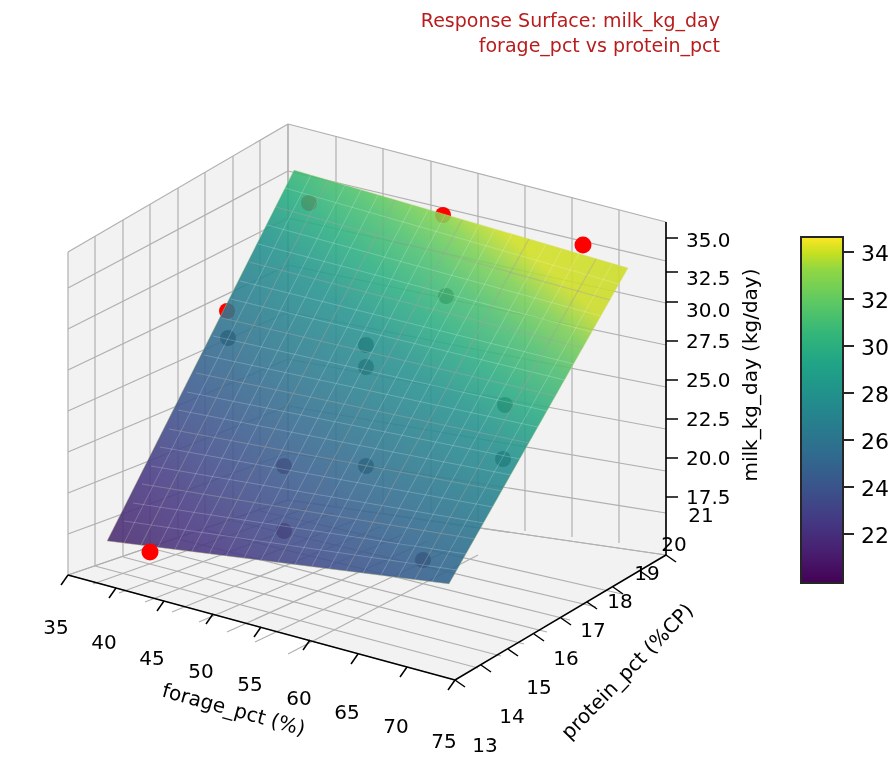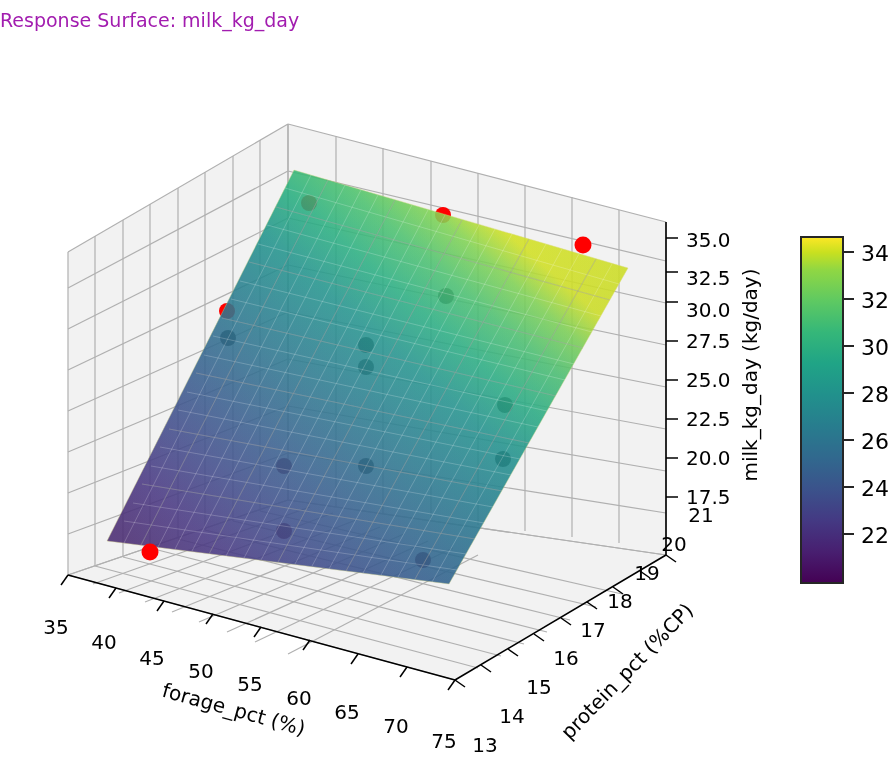--- a/index.html
+++ b/index.html
@@ -19,44 +19,45 @@
     position: absolute;
     left: 0; top: 0;
     width: 896px;
     height: 775px;
   }
   .title-block {
     position: absolute;
     left: 0;
     top: 8px;
     width: 720px;
-    text-align: left;
+    text-align: right;
     font-size: 19px;
     line-height: 1.32;
-    color: #a21caf;
+    color: #b91c1c;
     pointer-events: none;
   }
   .title-line { display: block; }
   svg { display: block; }
   .tick-label {
     font-family: "DejaVu Sans", sans-serif;
     fill: #000000;
   }
   .axis-title {
     font-family: "DejaVu Sans", sans-serif;
     fill: #000000;
   }
 </style>
 </head>
 <body>
 
 <div id="figure">
 
   <div class="title-block">
     <span class="title-line">Response Surface: milk_kg_day</span>
+    <span class="title-line">forage_pct vs protein_pct</span>
   </div>
 
   <svg id="plot" width="896" height="775" viewBox="0 0 896 775">
 
     <defs>
 
       <linearGradient id="viridisV" x1="0" y1="1" x2="0" y2="0">
         <stop offset="0.000" stop-color="#440154"></stop>
         <stop offset="0.090" stop-color="#481f70"></stop>
         <stop offset="0.180" stop-color="#443983"></stop>

